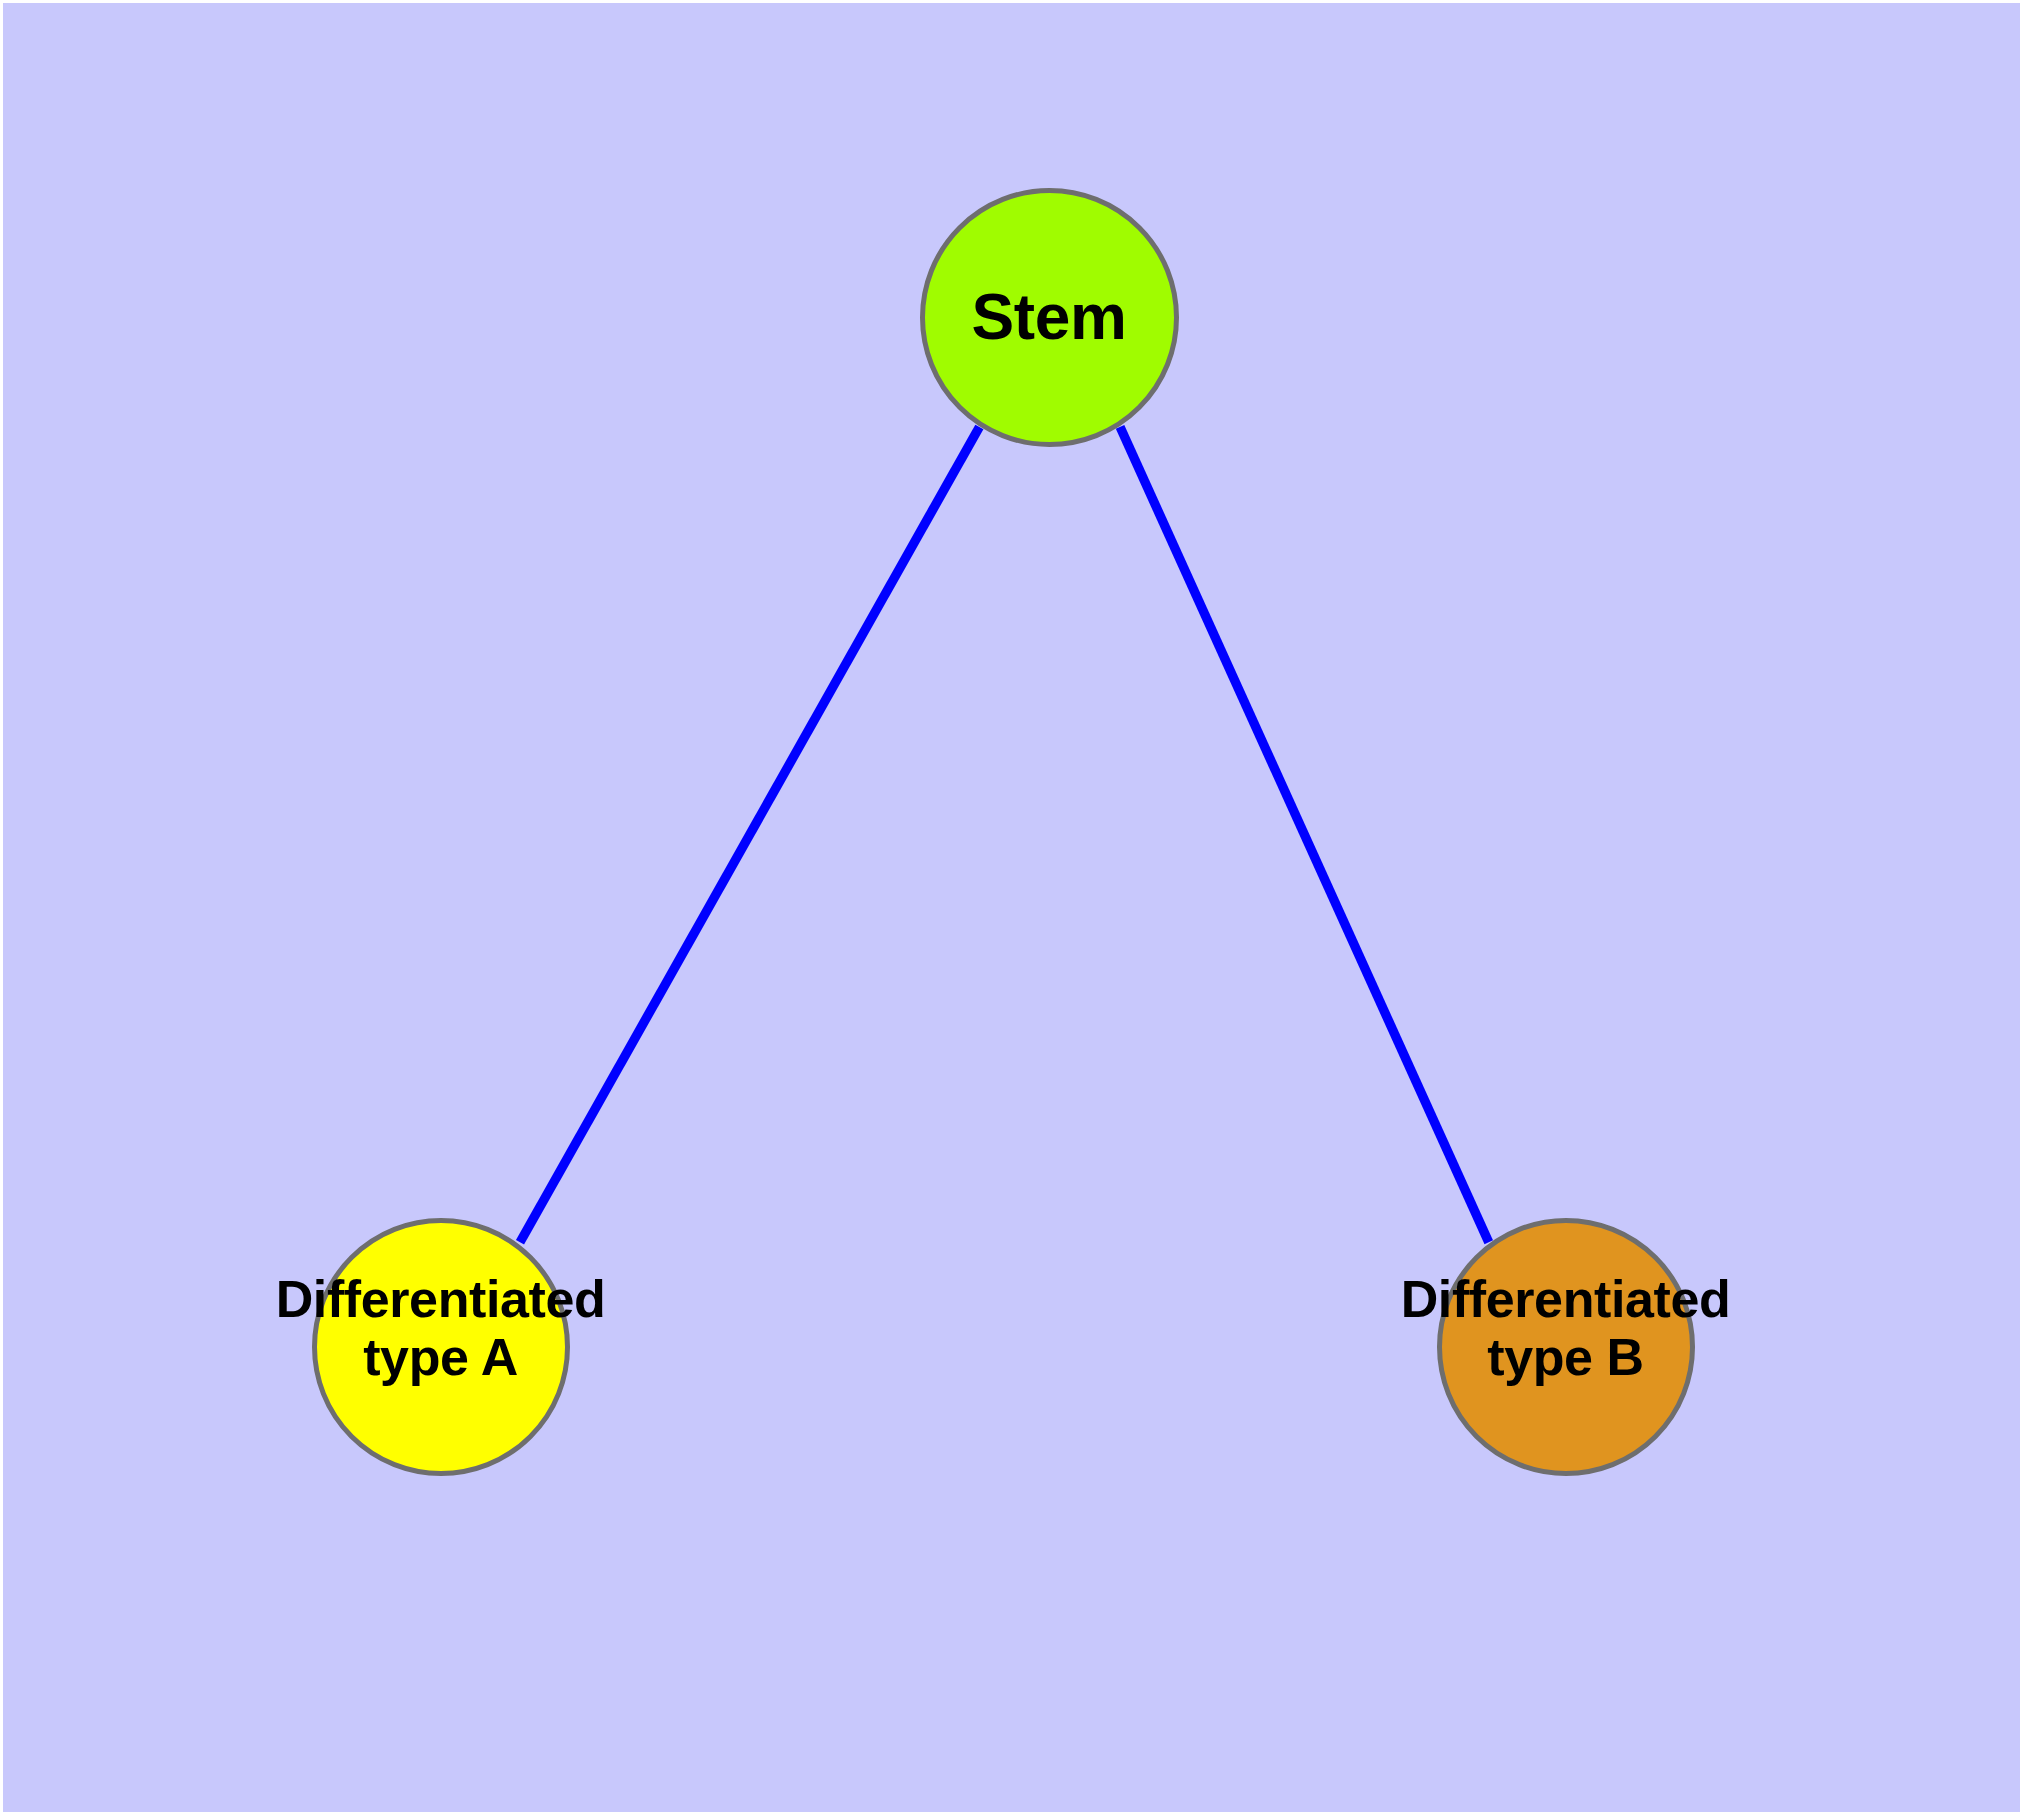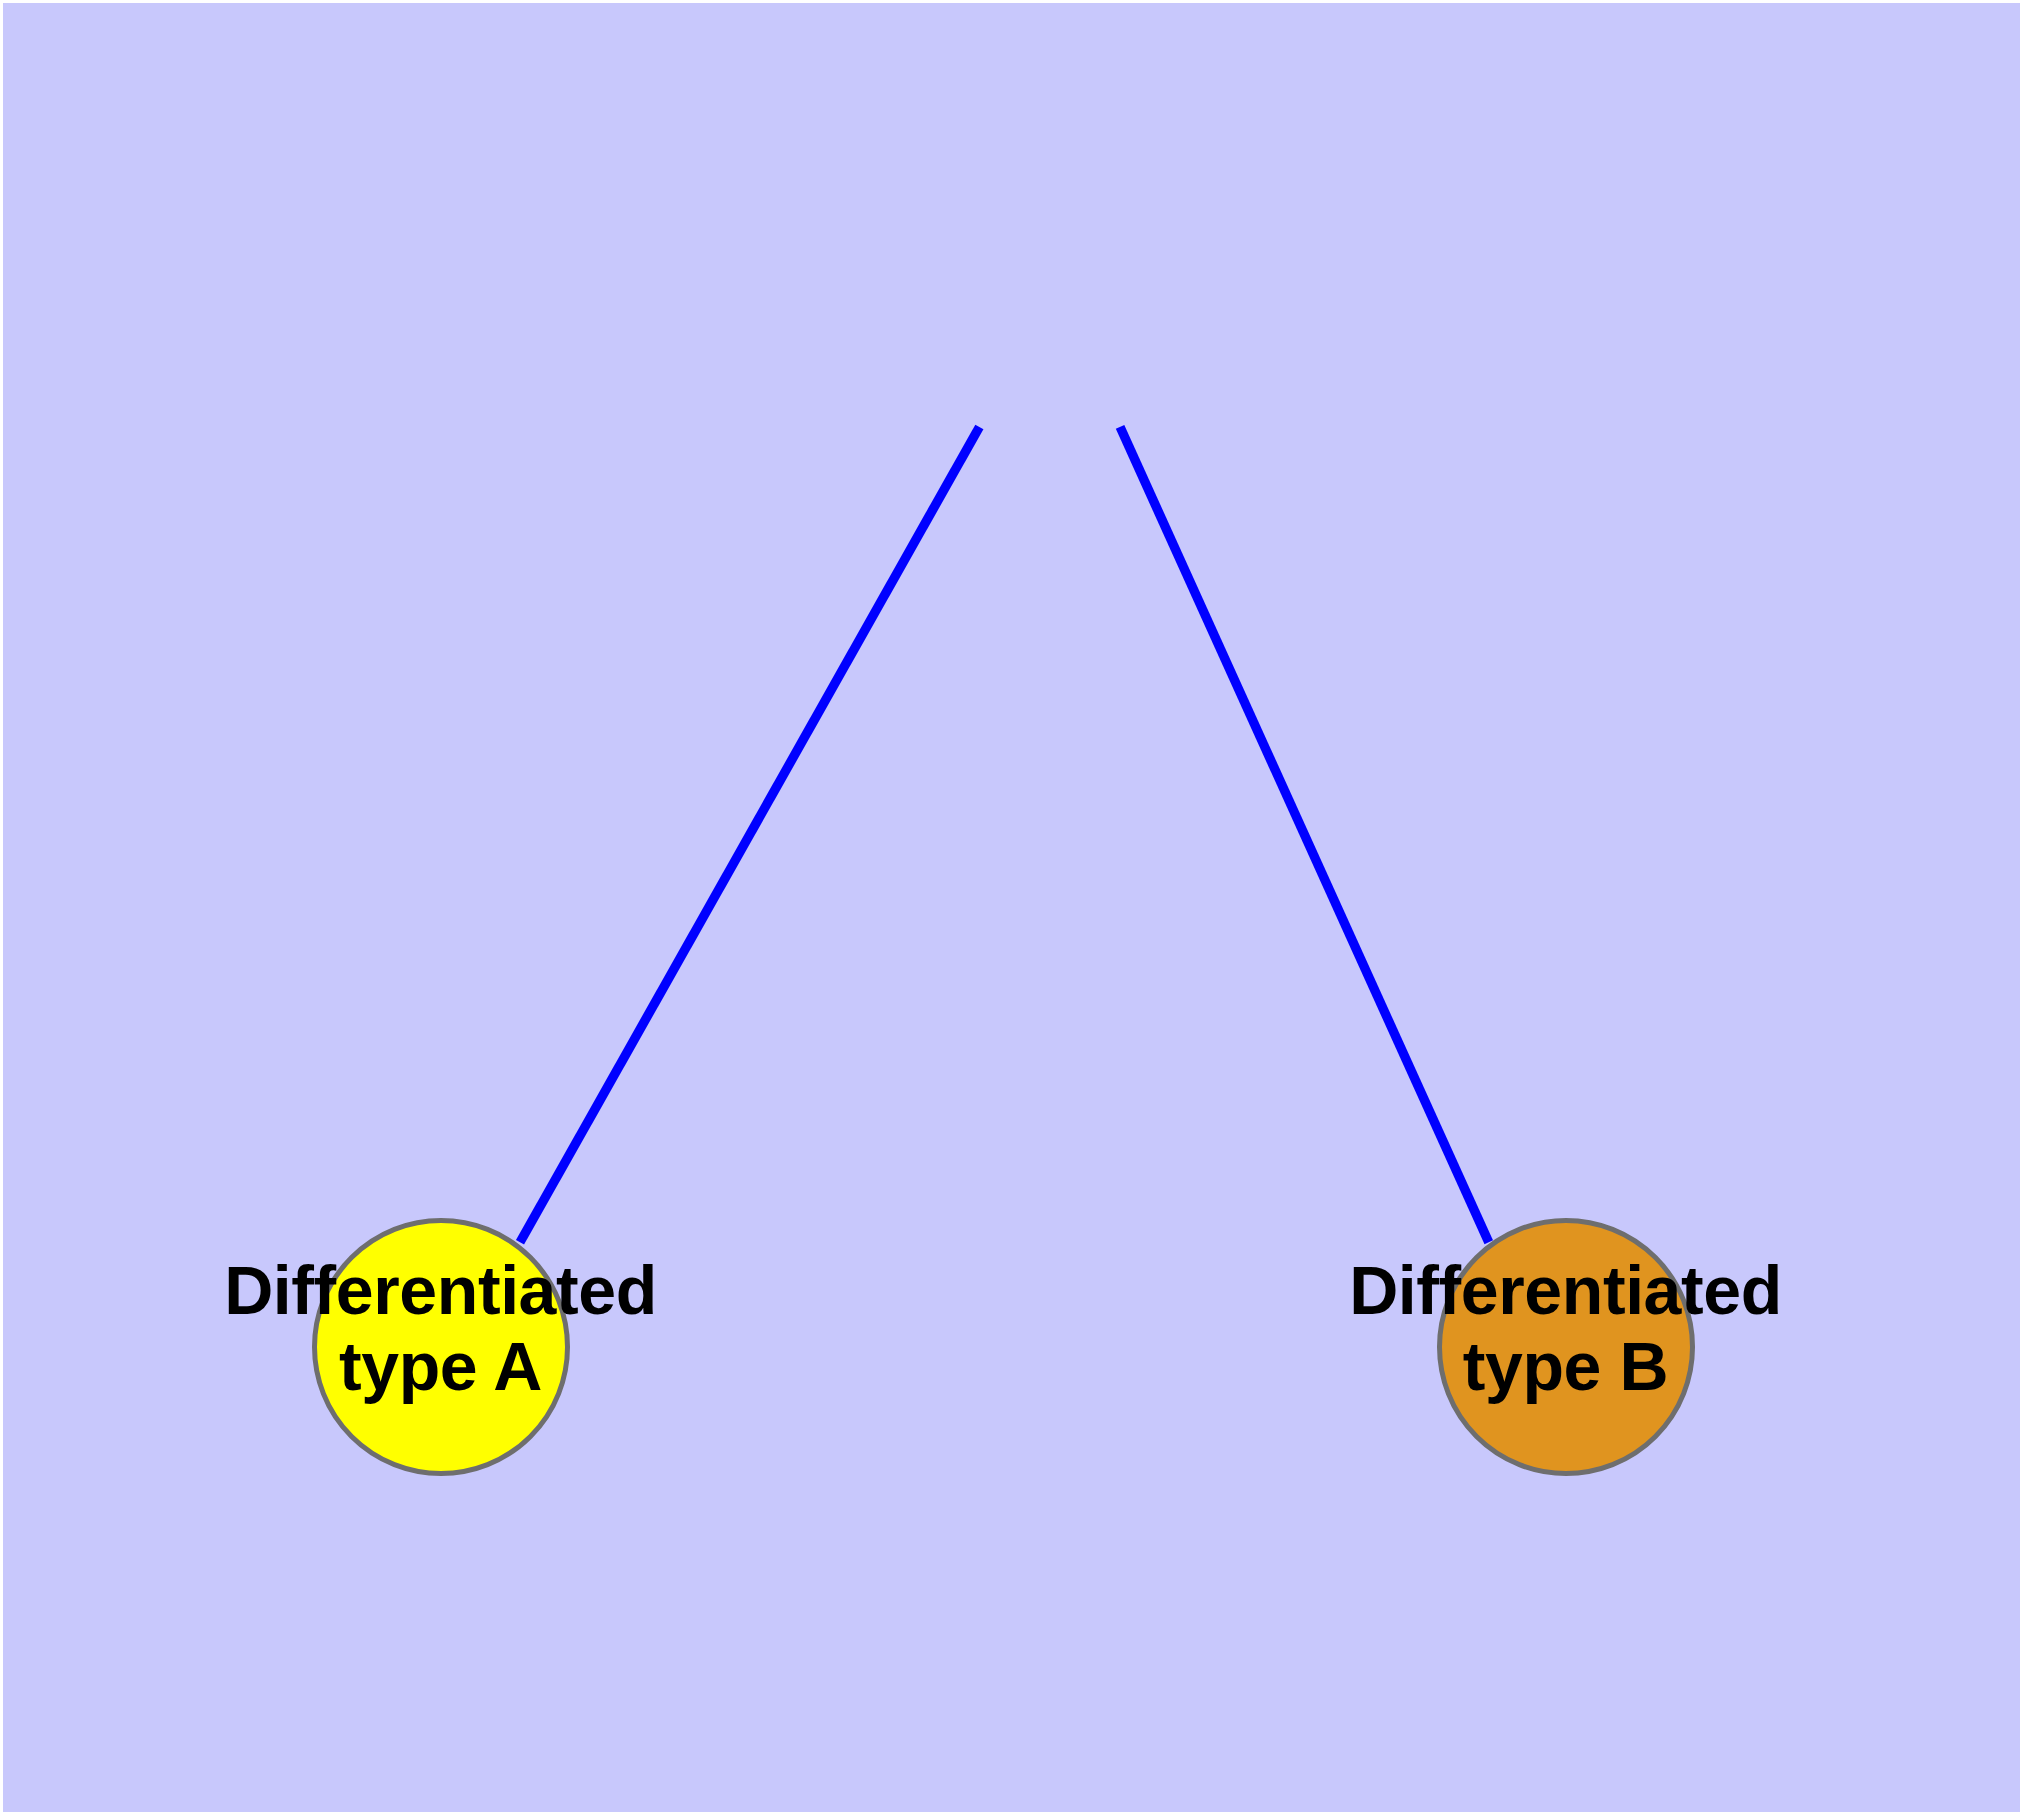--- a/index.html
+++ b/index.html
@@ -66,34 +66,37 @@
   }
   #node-diff-b {
     left: 1434px;
     top: 1215px;
     width: 258px;
     height: 258px;
     background: #e0941f;
   }
   #node-diff-a .node-label,
   #node-diff-b .node-label {
-    font-size: 68px;
+    font-size: 52px;
     top: 42%;
   }
 </style>
 </head>
 <body>
 
 <div id="graph-canvas">
 
   <svg id="edge-layer" viewBox="0 0 2381 2134">
     <line x1="1152" y1="500" x2="610" y2="1462" stroke="#0000ff" stroke-width="11"></line>
     <line x1="1318" y1="500" x2="1753" y2="1462" stroke="#0000ff" stroke-width="11"></line>
   </svg>
 
+  <div class="node" id="node-stem">
+    <span class="node-label">Stem</span>
+  </div>
 
   <div class="node" id="node-diff-a">
     <span class="node-label">Differentiated
 type A</span>
   </div>
 
   <div class="node" id="node-diff-b">
     <span class="node-label">Differentiated
 type B</span>
   </div>

